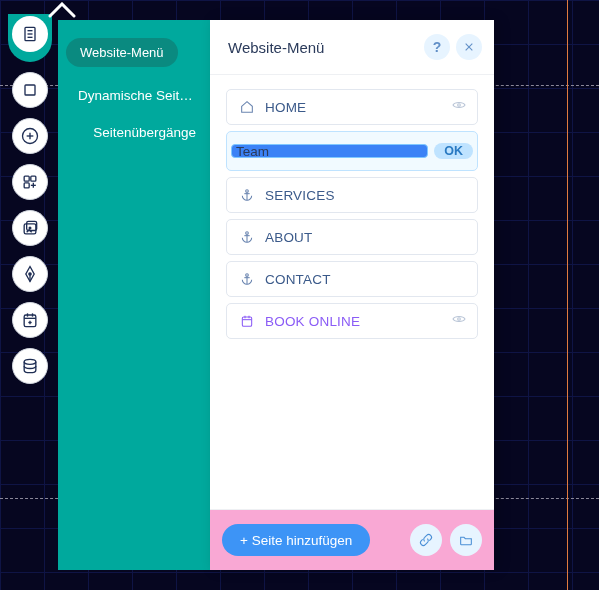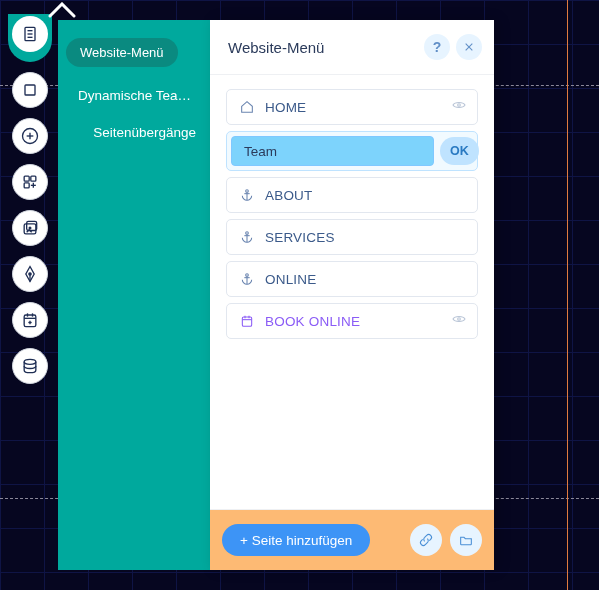--- a/index.html
+++ b/index.html
@@ -39,24 +39,24 @@
   .circ-btn { width:26px; height:26px; border-radius:50%; background:#e7f4ff; display:flex; align-items:center; justify-content:center; margin-left:6px; cursor:pointer; color:#618fc7; }
   
   .panel-body { flex:1; overflow:auto; padding:14px 16px; background:#fff; }
   .page-row { display:flex; align-items:center; height:36px; border:1px solid #e2e7ef; border-radius:5px; background:#fff; margin-bottom:6px; padding:8px 10px; color:#3b5a8a; cursor:pointer; }
   .page-row .picon { width:20px; display:flex; justify-content:center; color:#6a85b0; }
   .page-row .plabel { flex:1; font-size:13.5px; padding-left:8px; letter-spacing:.2px; }
   .page-row .eye { color:#b8c4d6; }
   .page-row.dim .plabel, .page-row.dim .picon { color:#8b5cf6; }
   
   .page-row.editing { border:1px solid #bfe3ff; background:#f1faff; padding:4px; height:40px; }
-  .page-row.editing input { flex:1; height:30px; border:1px solid #7fc8ff; border-radius:4px; padding:0 12px; font-size:13.5px; color:#2b3b5b; outline:none; background:#7dd3fc; }
-  .ok-btn { height:28px; padding:0 10px; background:#bfe3ff; color:#2a7ac2; font-size:12.5px; font-weight:600; border-radius:14px; margin-left:6px; display:flex; align-items:center; cursor:pointer; border:none;text-align:right; }
-  
-  .panel-foot { padding:14px 12px; display:flex; align-items:center; border-top:1px solid #eef0f3; background:#fdba74; }
+  .page-row.editing input { flex:1; height:14px; border:1px solid #7fc8ff; border-radius:4px; padding:0 4px; font-size:13.5px; color:#2b3b5b; outline:none; background:#3b82f6; }
+  .ok-btn { height:16px; padding:0 10px; background:#bfe3ff; color:#2a7ac2; font-size:12.5px; font-weight:600; border-radius:14px; margin-left:6px; display:flex; align-items:center; cursor:pointer; border:none;text-align:right; }
+  
+  .panel-foot { padding:14px 12px; display:flex; align-items:center; border-top:1px solid #eef0f3; background:#f9a8d4; }
   .add-btn { flex:0 0 auto; height:32px; padding:0 18px; background:#3d94f6; color:#fff; border-radius:18px; font-size:13.5px; display:flex; align-items:center; cursor:pointer; border:none; }
   .foot-spacer { flex:1; }
   .foot-circ { width:32px; height:32px; border-radius:50%; background:#e7f4ff; display:flex; align-items:center; justify-content:center; margin-left:8px; color:#4a8fd6; cursor:pointer; }
   
   
   svg.ic { width:16px; height:16px; stroke:currentColor; fill:none; stroke-width:1.6; }
   svg.ic-lg { width:20px; height:20px; stroke:currentColor; fill:none; stroke-width:1.6; }
 </style>
 </head>
 <body>
@@ -137,21 +137,21 @@
       </svg>
   </div>
 </div>
 
 <div class="sidebar">
   <div class="sidebar-items">
     <div class="sb-pill">
       <span>Website-Menü</span>
     </div>
     <div class="sb-item">
-      <span>Dynamische Team…</span>
+      <span>Dynamische Seite…</span>
     </div>
     <div class="sb-item" style="margin-top:8px;text-align:right;">
       <span>Seitenübergänge</span>
     </div>
   </div>
 </div>
 
 <div class="panel">
   <div class="panel-head">
     <div class="panel-title">Website-Menü</div>
@@ -192,45 +192,45 @@
 
     <div class="page-row">
       <span class="picon">
         <svg class="ic" viewBox="0 0 24 24">
             <circle cx="12" cy="6" r="2"></circle>
             <line x1="12" y1="8" x2="12" y2="20"></line>
             <path d="M5 13 a7 7 0 0 0 14 0"></path>
             <line x1="8" y1="10" x2="16" y2="10"></line>
           </svg>
       </span>
-      <span class="plabel">ABOUT</span>
+      <span class="plabel">SERVICES</span>
     </div>
 
     <div class="page-row">
       <span class="picon">
         <svg class="ic" viewBox="0 0 24 24">
             <circle cx="12" cy="6" r="2"></circle>
             <line x1="12" y1="8" x2="12" y2="20"></line>
             <path d="M5 13 a7 7 0 0 0 14 0"></path>
             <line x1="8" y1="10" x2="16" y2="10"></line>
           </svg>
       </span>
-      <span class="plabel">SERVICES</span>
+      <span class="plabel">ABOUT</span>
     </div>
 
     <div class="page-row">
       <span class="picon">
         <svg class="ic" viewBox="0 0 24 24">
             <circle cx="12" cy="6" r="2"></circle>
             <line x1="12" y1="8" x2="12" y2="20"></line>
             <path d="M5 13 a7 7 0 0 0 14 0"></path>
             <line x1="8" y1="10" x2="16" y2="10"></line>
           </svg>
       </span>
-      <span class="plabel">ONLINE</span>
+      <span class="plabel">CONTACT</span>
     </div>
 
     <div class="page-row dim">
       <span class="picon">
         <svg class="ic" viewBox="0 0 24 24">
             <rect x="5" y="6" width="14" height="14" rx="2"></rect>
             <line x1="5" y1="10" x2="19" y2="10"></line>
             <line x1="9" y1="4" x2="9" y2="8"></line>
             <line x1="15" y1="4" x2="15" y2="8"></line>
           </svg>

